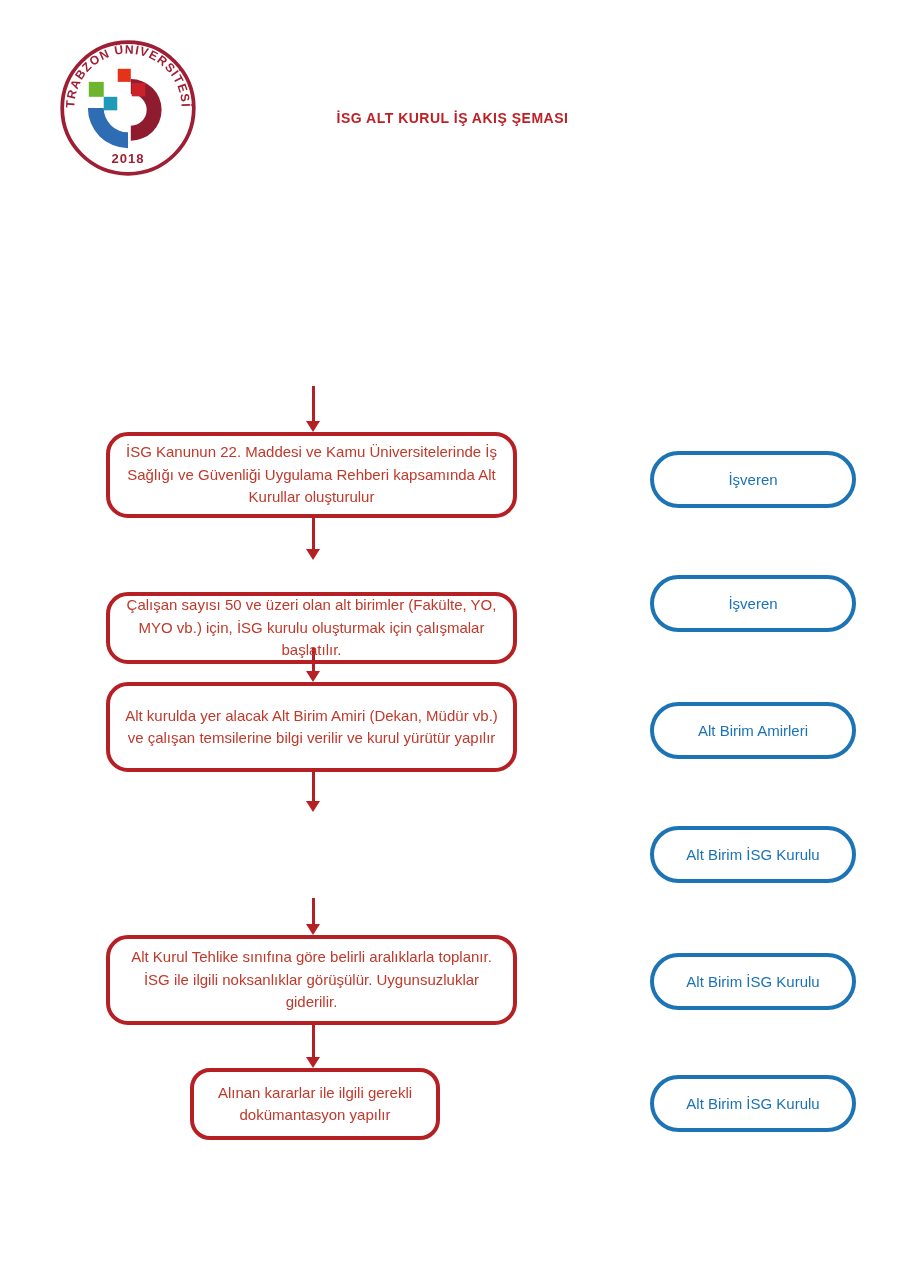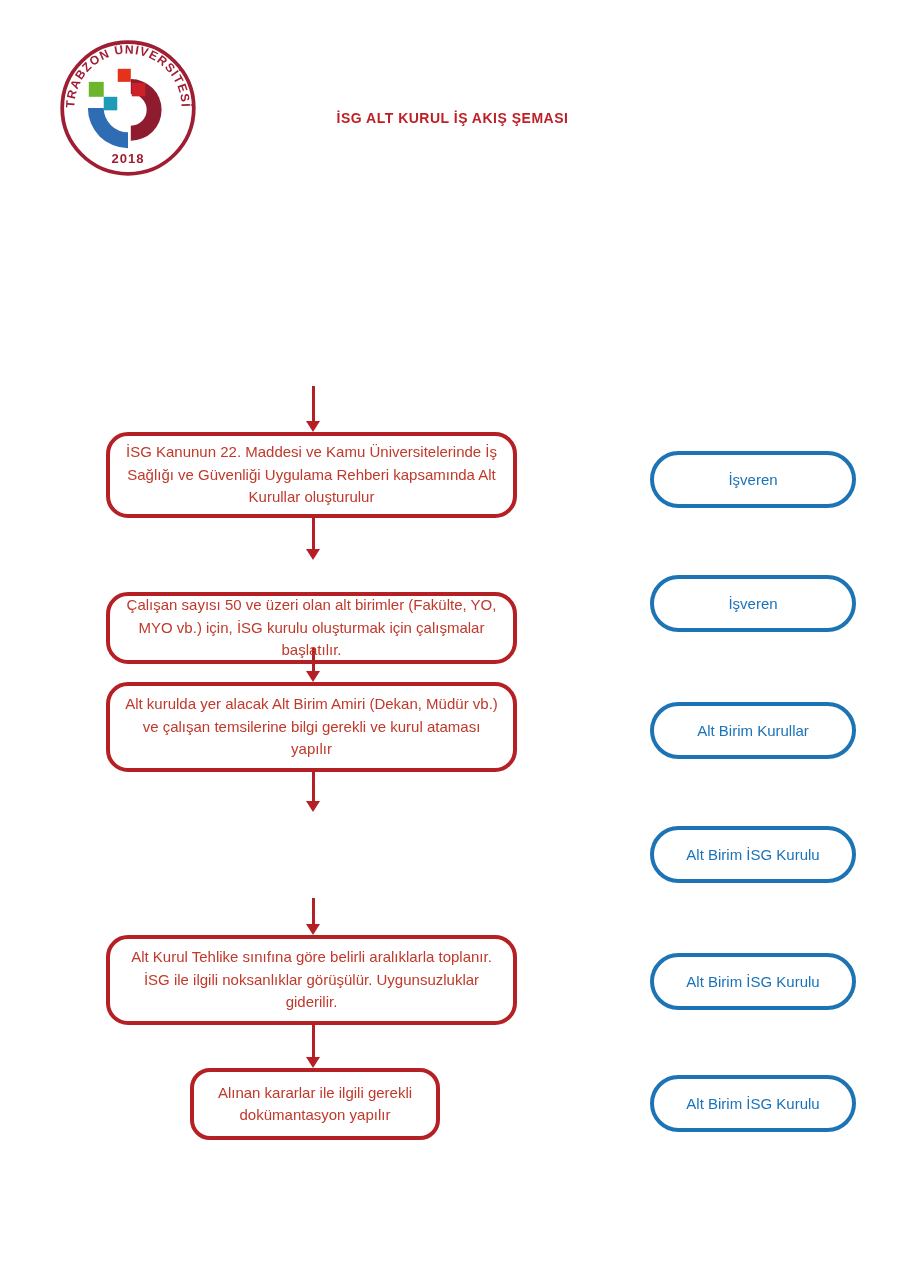--- a/index.html
+++ b/index.html
@@ -130,24 +130,24 @@
 
   <div class="arrow a0"></div>
   <div class="arrow a1"></div>
   <div class="arrow a2"></div>
   <div class="arrow a3"></div>
   <div class="arrow a4"></div>
   <div class="arrow a5"></div>
 
   <div class="flow-box b1">İSG Kanunun 22. Maddesi ve Kamu Üniversitelerinde İş Sağlığı ve Güvenliği Uygulama Rehberi kapsamında Alt Kurullar oluşturulur</div>
   <div class="flow-box b2">Çalışan sayısı 50 ve üzeri olan alt birimler (Fakülte, YO, MYO vb.) için, İSG kurulu oluşturmak için çalışmalar başlatılır.</div>
-  <div class="flow-box b3">Alt kurulda yer alacak Alt Birim Amiri (Dekan, Müdür vb.) ve çalışan temsilerine bilgi gerekli ve kurul ataması yapılır</div>
+  <div class="flow-box b3">Alt kurulda yer alacak Alt Birim Amiri (Dekan, Müdür vb.) ve çalışan temsilerine bilgi verilir ve kurul yürütür yapılır</div>
   <div class="flow-box b5">Alt Kurul Tehlike sınıfına göre belirli aralıklarla toplanır. İSG ile ilgili noksanlıklar görüşülür. Uygunsuzluklar giderilir.</div>
   <div class="flow-box b6">Alınan kararlar ile ilgili gerekli dokümantasyon yapılır</div>
 
   <div class="actor-pill p1">İşveren</div>
   <div class="actor-pill p2">İşveren</div>
-  <div class="actor-pill p3">Alt Birim Kurullar</div>
+  <div class="actor-pill p3">Alt Birim Amirleri</div>
   <div class="actor-pill p4">Alt Birim İSG Kurulu</div>
   <div class="actor-pill p5">Alt Birim İSG Kurulu</div>
   <div class="actor-pill p6">Alt Birim İSG Kurulu</div>
 
 </div>
 
 </body></html>

